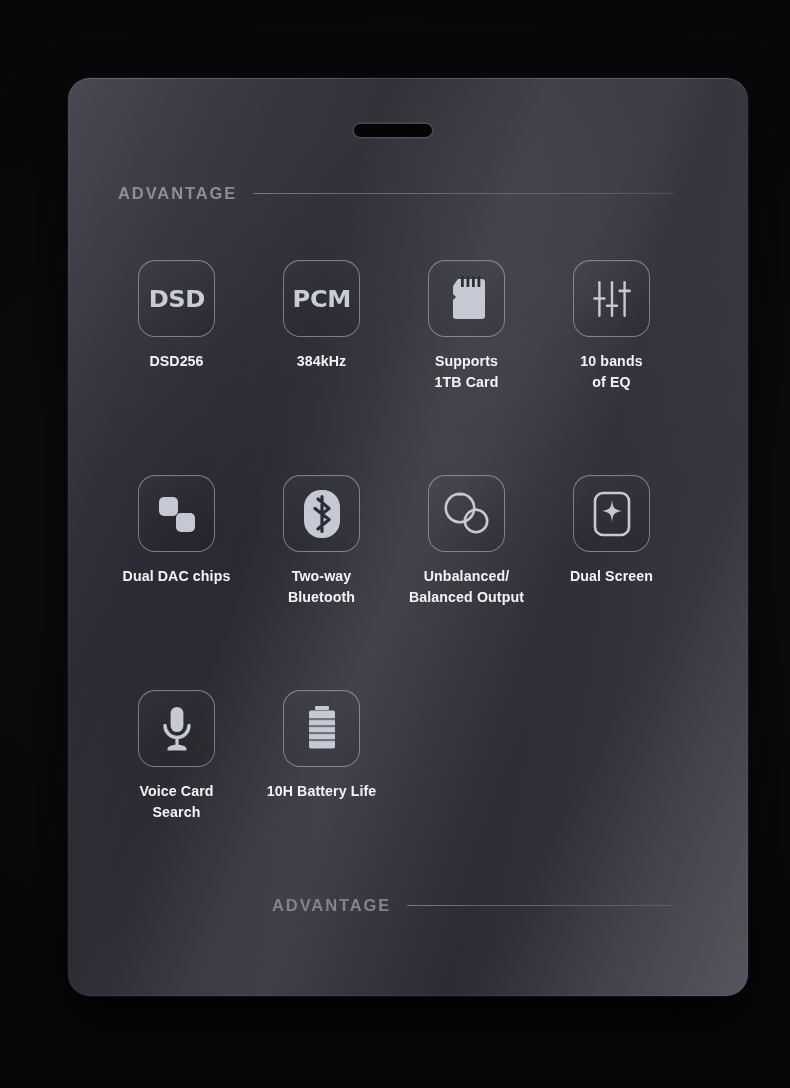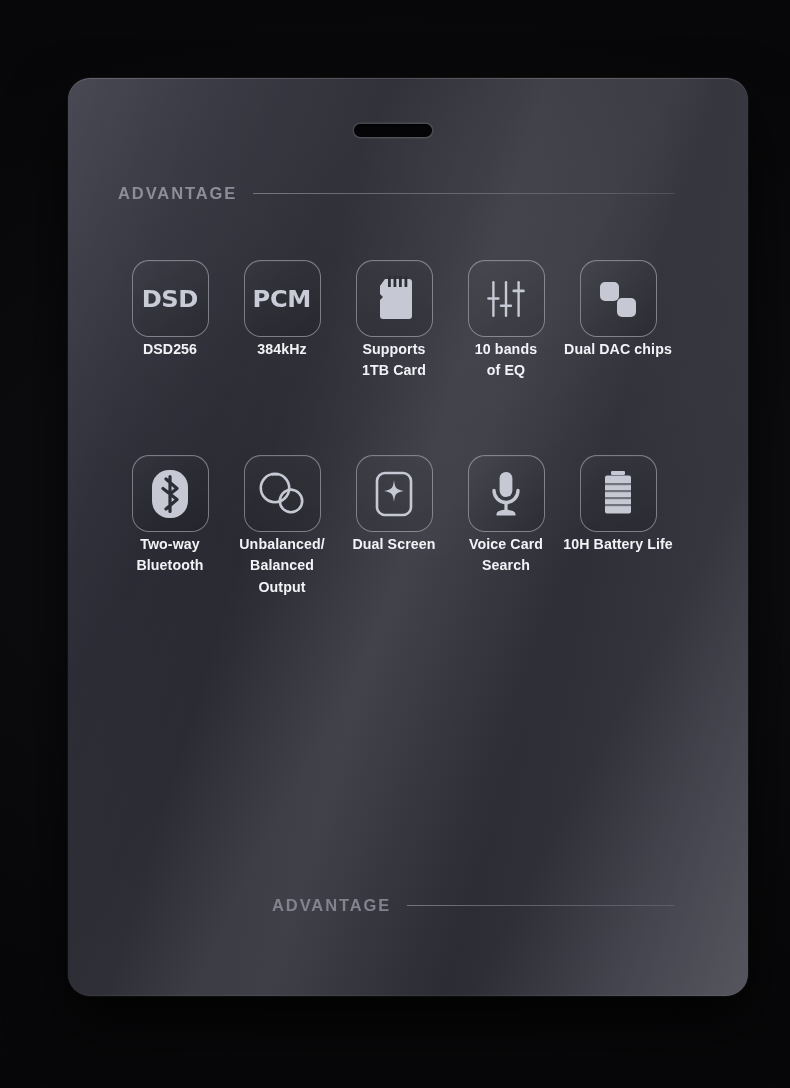--- a/index.html
+++ b/index.html
@@ -99,39 +99,40 @@
   .sec-head.top { left: 50px; top: 106px; width: 556px; }
   .sec-head.bottom { left: 204px; top: 818px; width: 402px; }
   .sec-head.bottom .txt { color: #82838f; }
 
   
   .grid {
     position: absolute;
     left: 46px; top: 182px;
     width: 560px;
     display: grid;
-    grid-template-columns: repeat(5, 1fr);
+    grid-template-columns: repeat(4, 1fr);
     row-gap: 0;
+    gap: 20px;
   }
   .cell {
     display: flex;
     flex-direction: column;
     align-items: center;
     height: 195px;
   }
   .tile {
     width: 77px; height: 77px;
     border-radius: 17px;
     border: 1.6px solid rgba(196,199,210,0.52);
     background: linear-gradient(150deg, rgba(255,255,255,0.022), rgba(0,0,0,0.13));
     display: flex; align-items: center; justify-content: center;
     box-shadow: inset 0 1px 0 rgba(255,255,255,0.05);
   }
   .cap {
-    margin-top: 2px;
+    margin-top: 14px;
     font-size: 14.2px;
     font-weight: 600;
     line-height: 1.50;
     color: #f2f3f6;
     text-align: center;
     letter-spacing: 0.1px;
     white-space: pre-line;
   }
   .tile .wordmark {
     font-family: "DejaVu Sans", sans-serif;

